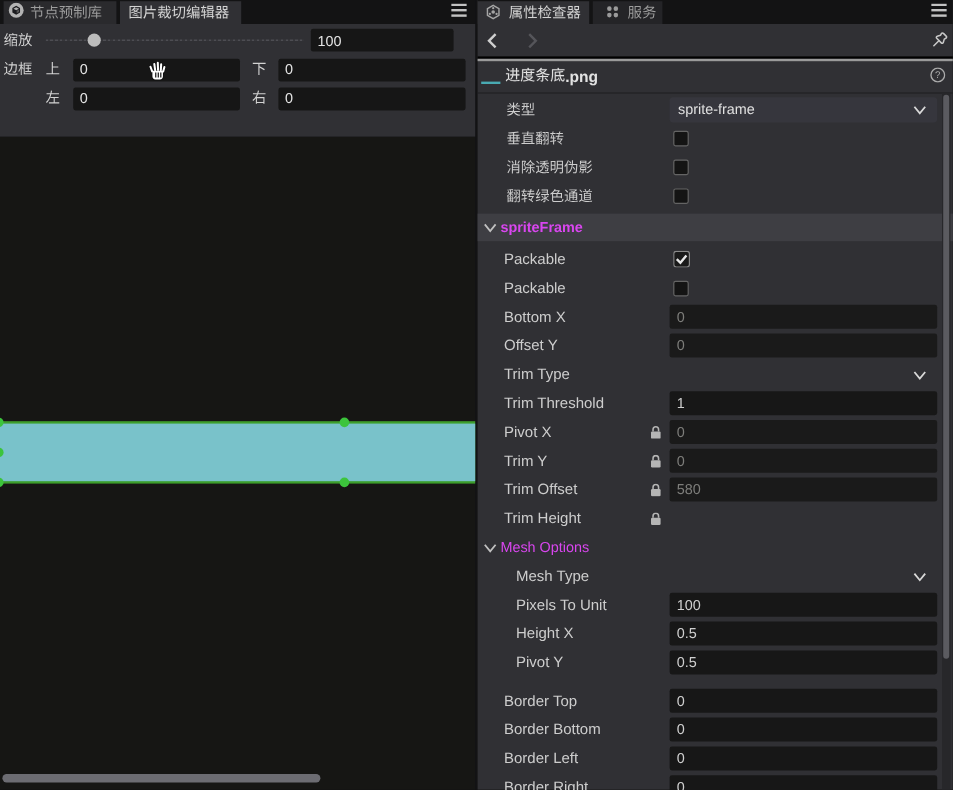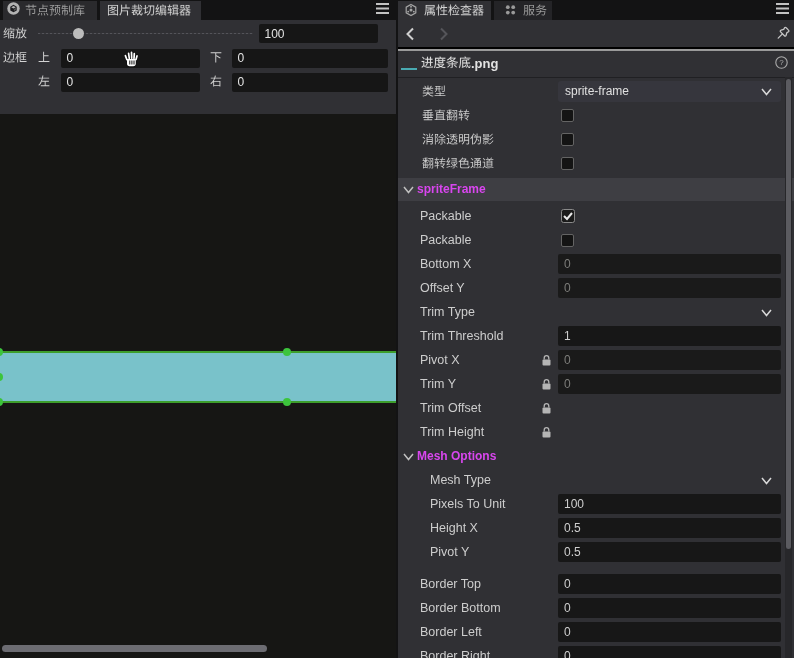--- a/index.html
+++ b/index.html
@@ -202,21 +202,21 @@
     </svg>
 <div class="abs" style="left:0;top:77px;width:396px;height:1px;background:#202023"></div>
 <div class="abs" style="left:0;top:178px;width:396px;height:23px;background:#3e3e43"></div>
 <svg class="abs" style="left:5px;top:186px" width="11" height="8.5">
       <path d="M1 1 L5.5 6.5 L10 1" fill="none" stroke="#c0c0c0" stroke-width="1.5"></path>
     </svg>
 <div class="hdr" style="left:19px;top:182px">spriteFrame</div>
 <svg class="abs" style="left:5px;top:453px" width="11" height="8.5">
       <path d="M1 1 L5.5 6.5 L10 1" fill="none" stroke="#c0c0c0" stroke-width="1.5"></path>
     </svg>
-<div class="hdr" style="left:19px;top:449px;font-weight:700">Mesh Options</div>
+<div class="hdr" style="left:19px;top:449px;font-weight:400">Mesh Options</div>
 <svg style="position:absolute;left:24px;top:84.5px" width="25" height="14">
       <g fill="#cdcdcd" transform="translate(0,10.56) scale(0.01200,-0.01200)">
         <path d="M746 822C722 780 679 719 645 680L706 657C742 693 787 746 824 797ZM181 789C223 748 268 689 287 650L354 683C334 722 287 779 244 818ZM460 839V645H72V576H400C318 492 185 422 53 391C69 376 90 348 101 329C237 369 372 448 460 547V379H535V529C662 466 812 384 892 332L929 394C849 442 706 516 582 576H933V645H535V839ZM463 357C458 318 452 282 443 249H67V179H416C366 85 265 23 46 -11C60 -28 79 -60 85 -80C334 -36 445 47 498 172C576 31 714 -49 916 -80C925 -59 946 -27 963 -10C781 11 647 74 574 179H936V249H523C531 283 537 319 542 357Z"></path>
         <path transform="translate(1000,0)" d="M635 783V448H704V783ZM822 834V387C822 374 818 370 802 369C787 368 737 368 680 370C691 350 701 321 705 301C776 301 825 302 855 314C885 325 893 344 893 386V834ZM388 733V595H264V601V733ZM67 595V528H189C178 461 145 393 59 340C73 330 98 302 108 288C210 351 248 441 259 528H388V313H459V528H573V595H459V733H552V799H100V733H195V602V595ZM467 332V221H151V152H467V25H47V-45H952V25H544V152H848V221H544V332Z"></path>
       </g>
     </svg>
 <div class="sel" style="top:80.5px">
       <span>sprite-frame</span>
     </div>
 <svg class="abs" style="left:363px;top:87.8px" width="11" height="8.5">
@@ -286,20 +286,23 @@
     </svg>
 <div class="lab" style="left:22px;top:377px">Trim Y</div>
 <div class="rin" style="top:374px">
       <span class="dim">0</span>
     </div>
 <svg class="abs" style="left:144px;top:378.5px" width="9" height="11" viewBox="0 0 9 11">
 <rect x="0.5" y="4.5" width="8" height="6" rx="1" fill="#b5b5b5"></rect>
 <path d="M2.2 4.5 V3 a2.3 2.3 0 0 1 4.6 0 V4.5" fill="none" stroke="#b5b5b5" stroke-width="1.3"></path>
     </svg>
 <div class="lab" style="left:22px;top:401px">Trim Offset</div>
+<div class="rin" style="top:398px">
+      <span class="dim">580</span>
+    </div>
 <svg class="abs" style="left:144px;top:402.5px" width="9" height="11" viewBox="0 0 9 11">
 <rect x="0.5" y="4.5" width="8" height="6" rx="1" fill="#b5b5b5"></rect>
 <path d="M2.2 4.5 V3 a2.3 2.3 0 0 1 4.6 0 V4.5" fill="none" stroke="#b5b5b5" stroke-width="1.3"></path>
     </svg>
 <div class="lab" style="left:22px;top:425px">Trim Height</div>
 <svg class="abs" style="left:144px;top:426.5px" width="9" height="11" viewBox="0 0 9 11">
 <rect x="0.5" y="4.5" width="8" height="6" rx="1" fill="#b5b5b5"></rect>
 <path d="M2.2 4.5 V3 a2.3 2.3 0 0 1 4.6 0 V4.5" fill="none" stroke="#b5b5b5" stroke-width="1.3"></path>
     </svg>
 <div class="lab" style="left:32px;top:473px">Mesh Type</div>

